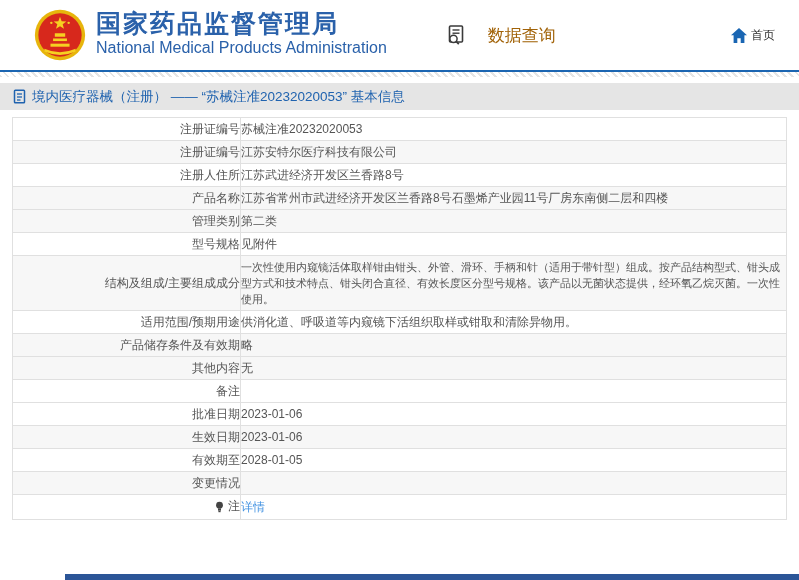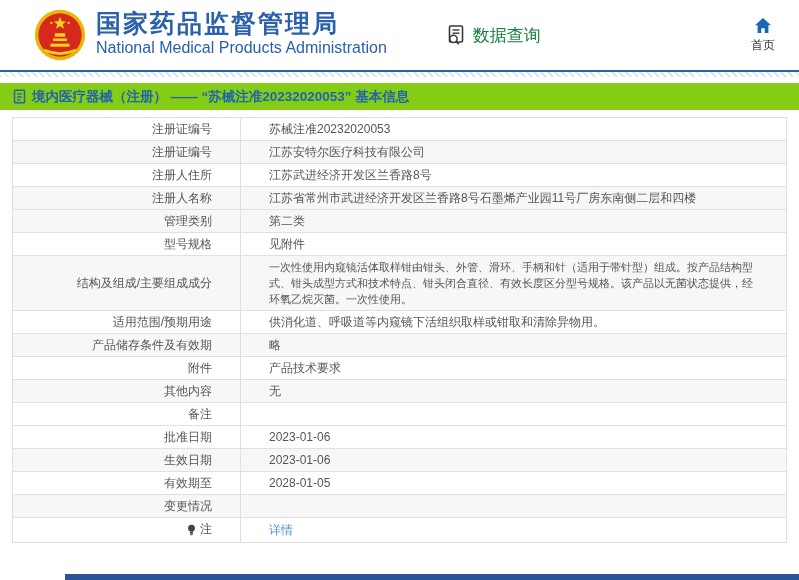--- a/index.html
+++ b/index.html
@@ -6,34 +6,34 @@
   body { background: #9e9e9e; font-family: "Liberation Sans", "DejaVu Sans", sans-serif; }
   .page { width: 799px; height: 580px; position: relative; background: #ffffff; overflow: hidden; margin: 0 auto; }
 
   
   .top-header { height: 70px; display: flex; align-items: center; background: #fff; }
   .logo-wrap { display: flex; align-items: flex-start; margin-left: 34px; cursor: pointer; }
   .emblem { width: 52px; height: 52px; flex: 0 0 auto; }
   .org-names { margin-left: 10px; }
   .org-cn { font-size: 25px; font-weight: bold; color: #2a61aa; letter-spacing: 2px; line-height: 28px; }
   .org-en { font-size: 16px; color: #2a61aa; margin-top: 2px; }
-  .data-query { display: flex; align-items: center; margin-left: 58px; gap: 6px; font-size: 17px; color: #15803d; cursor: pointer; }
+  .data-query { display: flex; align-items: center; margin-left: 58px; gap: 21px; font-size: 17px; color: #a16207; cursor: pointer; }
   .top-nav { margin-left: auto; display: flex; gap: 30px; padding-right: 24px; }
-  .nav-item { display: flex; flex-direction: column; align-items: center; gap: 3px; font-size: 12px; color: #333; cursor: pointer; white-space: nowrap; }
+  .nav-item { display: flex; flex-direction: row; align-items: center; gap: 3px; font-size: 12px; color: #333; cursor: pointer; white-space: nowrap; }
 
   .blue-line { height: 2px; background: #1b65b1; }
   .hatch-band { height: 5px; background: repeating-linear-gradient(45deg, #e4e4e4 0 2px, #ffffff 2px 5px); }
 
   
-  .breadcrumb { margin-top: 6px; height: 27px; background: #84cc16; display: flex; align-items: center; padding-left: 13px; gap: 6px; color: #2063af; font-size: 13.5px; font-weight: bold; }
+  .breadcrumb { margin-top: 6px; height: 27px; background: #e5e5e5; display: flex; align-items: center; padding-left: 13px; gap: 6px; color: #2063af; font-size: 13.5px; }
 
   
   .table-wrap { margin: 7px 12px 0 12px; }
   table.info { width: 100%; border-collapse: collapse; border: 1px solid #d8d8d8; background: #fff; }
-  table.info td { border: 1px solid #e0e0e0; font-size: 12px; color: #555; padding: 3px 28px; line-height: 16px; }
+  table.info td { border: 1px solid #e0e0e0; font-size: 12px; color: #555; padding: 3px 0; line-height: 16px; }
   table.info tr { height: 22px; }
   table.info tr.alt { background: #f7f7f7; }
   td.label-cell { width: 228px; text-align: right; color: #4a4a4a; white-space: nowrap; }
   .long-text { font-size: 11px; line-height: 15px; }
   a.detail-link { color: #4493e2; text-decoration: none; cursor: pointer; }
   .note-label { display: inline-flex; align-items: center; gap: 3px; }
   .note-label svg { position: relative; top: 1px; }
 
   .footer-bar { position: absolute; bottom: 0; left: 65px; right: 0; height: 6px; background: #2b5597; }
 </style>
@@ -104,21 +104,21 @@
           </tr>
           <tr class="alt">
             <td class="label-cell"><span>注册证编号</span></td>
             <td><span>江苏安特尔医疗科技有限公司</span></td>
           </tr>
           <tr>
             <td class="label-cell"><span>注册人住所</span></td>
             <td><span>江苏武进经济开发区兰香路8号</span></td>
           </tr>
           <tr class="alt">
-            <td class="label-cell"><span>注册人名称</span></td>
+            <td class="label-cell"><span>产品名称</span></td>
             <td><span>江苏省常州市武进经济开发区兰香路8号石墨烯产业园11号厂房东南侧二层和四楼</span></td>
           </tr>
           <tr class="alt">
             <td class="label-cell"><span>管理类别</span></td>
             <td><span>第二类</span></td>
           </tr>
           <tr>
             <td class="label-cell"><span>型号规格</span></td>
             <td><span>见附件</span></td>
           </tr>
@@ -126,24 +126,20 @@
             <td class="label-cell"><span>结构及组成/主要组成成分</span></td>
             <td><span class="long-text">一次性使用内窥镜活体取样钳由钳头、外管、滑环、手柄和针（适用于带针型）组成。按产品结构型式、钳头成型方式和技术特点、钳头闭合直径、有效长度区分型号规格。该产品以无菌状态提供，经环氧乙烷灭菌。一次性使用。</span></td>
           </tr>
           <tr>
             <td class="label-cell"><span>适用范围/预期用途</span></td>
             <td><span>供消化道、呼吸道等内窥镜下活组织取样或钳取和清除异物用。</span></td>
           </tr>
           <tr class="alt">
             <td class="label-cell"><span>产品储存条件及有效期</span></td>
             <td><span>略</span></td>
-          </tr>
-          <tr>
-            <td class="label-cell"><span>附件</span></td>
-            <td><span>产品技术要求</span></td>
           </tr>
           <tr class="alt">
             <td class="label-cell"><span>其他内容</span></td>
             <td><span>无</span></td>
           </tr>
           <tr>
             <td class="label-cell"><span>备注</span></td>
             <td><span></span></td>
           </tr>
           <tr>

